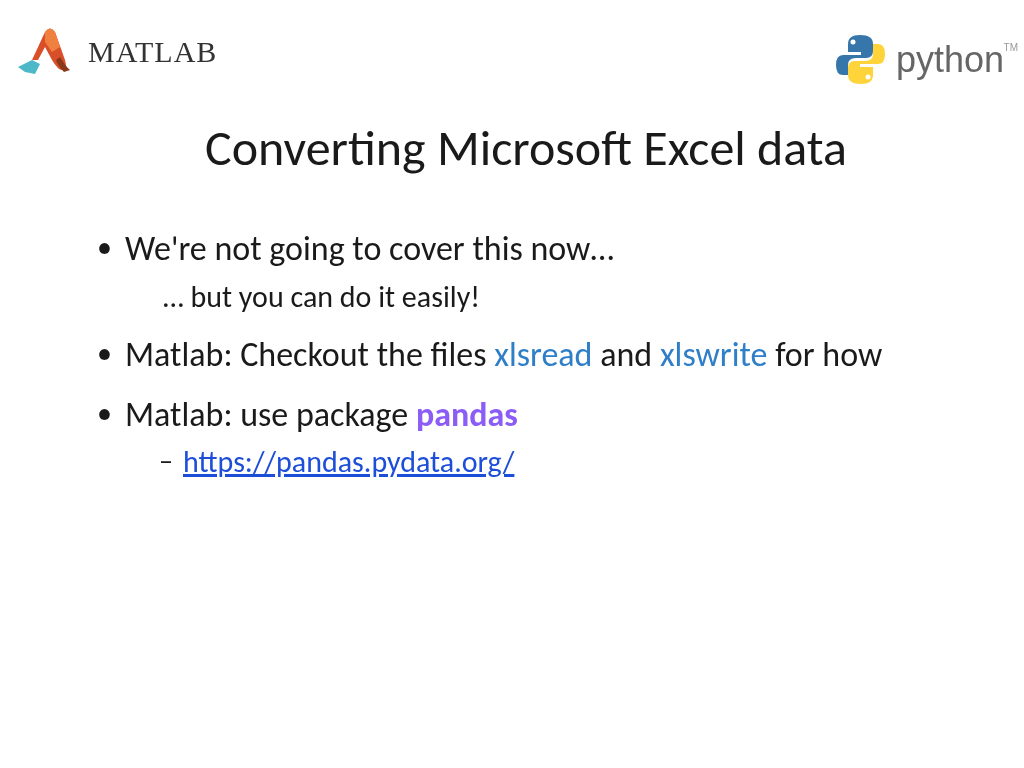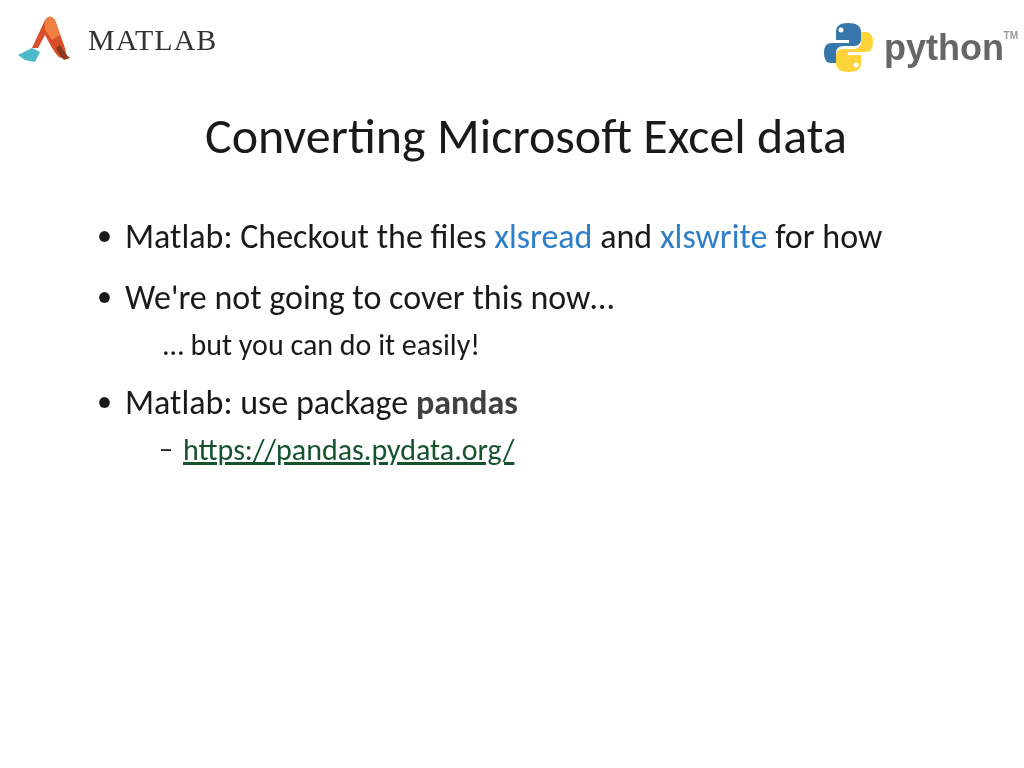--- a/index.html
+++ b/index.html
@@ -9,21 +9,21 @@
       background: white;
       font-family: Calibri, 'Segoe UI', Arial, sans-serif;
       color: #1a1a1a;
       position: relative;
       overflow: hidden;
     }
     .header {
       display: flex;
       justify-content: space-between;
       align-items: flex-start;
-      padding: 10px 20px 0 10px;
+      padding: 22px 20px 0 10px;
       gap: 26px;
     }
     .matlab-logo {
       display: flex;
       align-items: center;
       gap: 8px;
     }
     .matlab-icon {
       width: 70px;
       height: 60px;
@@ -42,21 +42,21 @@
       margin-top: 10px;
     }
     .python-icon {
       width: 55px;
       height: 55px;
     }
     .python-text {
       font-family: Arial, sans-serif;
       font-size: 36px;
       color: #666;
-      font-weight: 700;
+      font-weight: 400;
       position: relative;
     }
     .python-tm {
       font-size: 10px;
       color: #999;
       position: absolute;
       top: 3px;
       right: -14px;
     }
     .title {
@@ -102,22 +102,22 @@
       margin-top: 6px;
     }
     .sub-dash::before {
       content: '–';
       position: absolute;
       left: 34px;
       top: 0;
       font-size: 28px;
     }
     .hl-blue { color: #2E7EC8; }
-    .hl-bold-blue { color: #404040; font-weight: bold; }
-    .hl-link { color: #14532d; text-decoration: underline; }
+    .hl-bold-blue { color: #8b5cf6; font-weight: bold; }
+    .hl-link { color: #1d4ed8; text-decoration: underline; }
   </style>
 </head>
 <body>
 
 <div class="header">
   <div class="matlab-logo">
     <svg class="matlab-icon" viewBox="0 0 70 60">
       <path d="M 8 45 L 22 38 L 30 42 L 25 52 L 15 50 Z" fill="#4db8c8"></path>
       <path d="M 22 38 L 35 10 Q 40 3 45 10 L 55 38 Q 58 48 52 48 Q 48 48 42 38 L 35 25 L 28 38 Z" fill="#d94f2a"></path>
       <path d="M 35 10 Q 40 3 45 10 L 50 25 L 42 30 L 35 20 Z" fill="#f08040"></path>
@@ -137,25 +137,25 @@
       <span class="python-tm">TM</span>
     </span>
   </div>
 </div>
 
 <h1 class="title">Converting Microsoft Excel data</h1>
 
 <div class="content">
   <ul class="main">
     <li>
-      <span>Matlab: Checkout the files </span><span class="hl-blue">xlsread</span><span> and </span><span class="hl-blue">xlswrite</span><span> for how</span>
+      <span>We're not going to cover this now…</span>
+      <div class="sub">… but you can do it easily!</div>
     </li>
     <li>
-      <span>We're not going to cover this now…</span>
-      <div class="sub">… but you can do it easily!</div>
+      <span>Matlab: Checkout the files </span><span class="hl-blue">xlsread</span><span> and </span><span class="hl-blue">xlswrite</span><span> for how</span>
     </li>
     <li>
       <span>Matlab: use package </span><span class="hl-bold-blue">pandas</span>
       <div class="sub-dash">
         <span class="hl-link">https://pandas.pydata.org/</span>
       </div>
     </li>
   </ul>
 </div>
 

